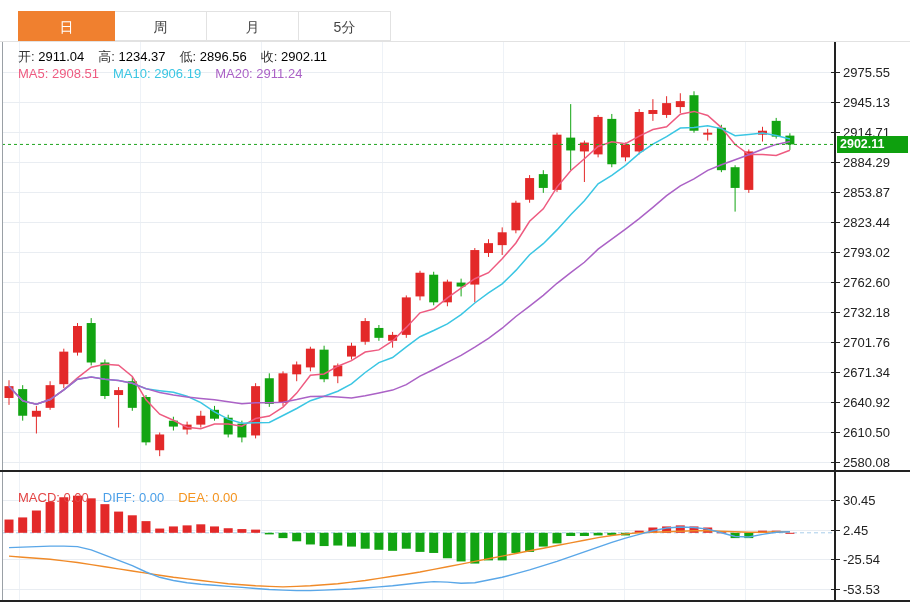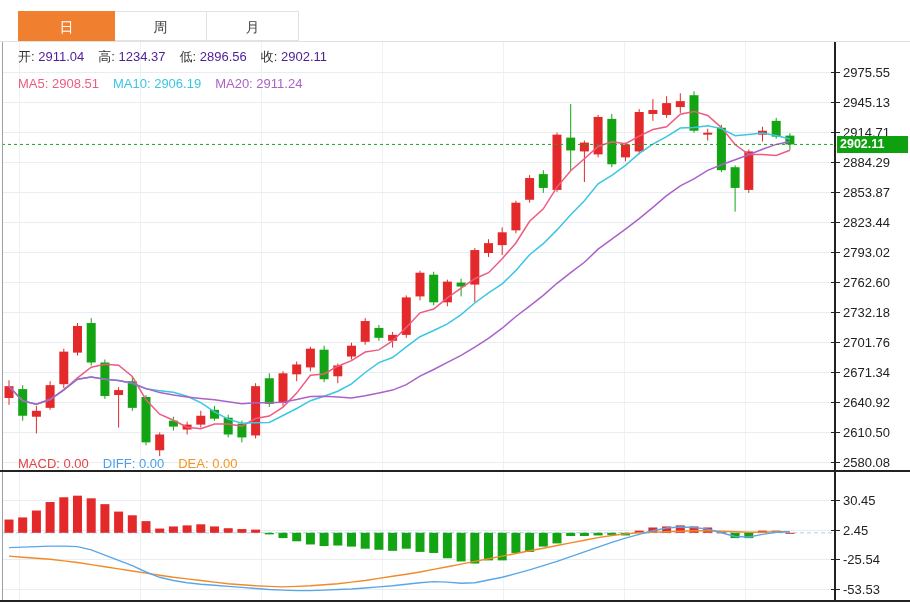--- a/index.html
+++ b/index.html
@@ -8,25 +8,25 @@
   
   #tabbar{position:absolute;top:11px;left:18px;display:flex;}
   .tab{width:92px;height:30px;line-height:30px;text-align:center;font-size:14px;color:#444;
        border:1px solid #e2e2e2;border-left:none;background:#fff;box-sizing:border-box;cursor:pointer;}
   .tab:first-child{width:97px;border-left:1px solid #e2e2e2;}
   .tab.active{background:#f0802f;border-color:#f0802f;color:#fff;}
   #tabline{position:absolute;top:41px;left:0;width:910px;height:1px;background:#e2e2e2;}
   
   .legend{position:absolute;font-size:13px;white-space:nowrap;}
   #ohlcbar{top:48px;left:18px;}
-  #mabar{top:76px;left:18px;}
-  #macdbar{top:456px;left:18px;}
+  #mabar{top:66px;left:18px;}
+  #macdbar{top:490px;left:18px;}
   .legend .item{margin-right:14px;}
   .legend .lbl{color:#333;}
-  .legend .val{color:#4c1d95;}
+  .legend .val{color:#000000;}
   
   #pricetag{position:absolute;left:837px;top:136px;width:71px;height:17px;line-height:17px;
             background:#0ea00e;color:#fff;font-size:12.5px;font-weight:bold;padding-left:3px;box-sizing:border-box;}
   svg{position:absolute;top:0;left:0;}
 </style>
 </head>
 <body>
 
 <div id="app">
   <svg id="chart" width="910" height="604" viewBox="0 0 910 604">
@@ -274,19 +274,20 @@
       <text x="843" y="534.7" fill="#222222" font-size="13px" font-family="&quot;Liberation Sans&quot;,&quot;DejaVu Sans&quot;,sans-serif">2.45</text>
       <line x1="831" y1="559.8893928571429" x2="840" y2="559.8893928571429" stroke="#222222" stroke-width="1" shape-rendering="crispEdges"></line>
       <text x="843" y="564.3893928571429" fill="#222222" font-size="13px" font-family="&quot;Liberation Sans&quot;,&quot;DejaVu Sans&quot;,sans-serif">-25.54</text>
       <line x1="831" y1="589.5787857142857" x2="840" y2="589.5787857142857" stroke="#222222" stroke-width="1" shape-rendering="crispEdges"></line>
       <text x="843" y="594.0787857142857" fill="#222222" font-size="13px" font-family="&quot;Liberation Sans&quot;,&quot;DejaVu Sans&quot;,sans-serif">-53.53</text>
     </svg>
   <div id="tabbar">
       <div class="tab active">日</div>
       <div class="tab">周</div>
       <div class="tab">月</div>
+      <div class="tab">5分</div>
     </div>
   <div id="tabline"></div>
   <div id="ohlcbar" class="legend"><span class="item"><span class="lbl">开: </span><span class="val">2911.04</span></span><span class="item"><span class="lbl">高: </span><span class="val">1234.37</span></span><span class="item"><span class="lbl">低: </span><span class="val">2896.56</span></span><span class="item"><span class="lbl">收: </span><span class="val">2902.11</span></span></div>
   <div id="mabar" class="legend"><span class="item"><span class="lbl" style="color: rgb(238, 91, 128);">MA5: </span><span class="val" style="color: rgb(238, 91, 128);">2908.51</span></span><span class="item"><span class="lbl" style="color: rgb(59, 198, 227);">MA10: </span><span class="val" style="color: rgb(59, 198, 227);">2906.19</span></span><span class="item"><span class="lbl" style="color: rgb(171, 98, 198);">MA20: </span><span class="val" style="color: rgb(171, 98, 198);">2911.24</span></span></div>
   <div id="macdbar" class="legend"><span class="item"><span class="lbl" style="color: rgb(227, 68, 68);">MACD: </span><span class="val" style="color: rgb(227, 68, 68);">0.00</span></span><span class="item"><span class="lbl" style="color: rgb(74, 159, 232);">DIFF: </span><span class="val" style="color: rgb(74, 159, 232);">0.00</span></span><span class="item"><span class="lbl" style="color: rgb(245, 148, 30);">DEA: </span><span class="val" style="color: rgb(245, 148, 30);">0.00</span></span></div>
   <div id="pricetag">2902.11</div>
 </div>
 
 </body></html>

